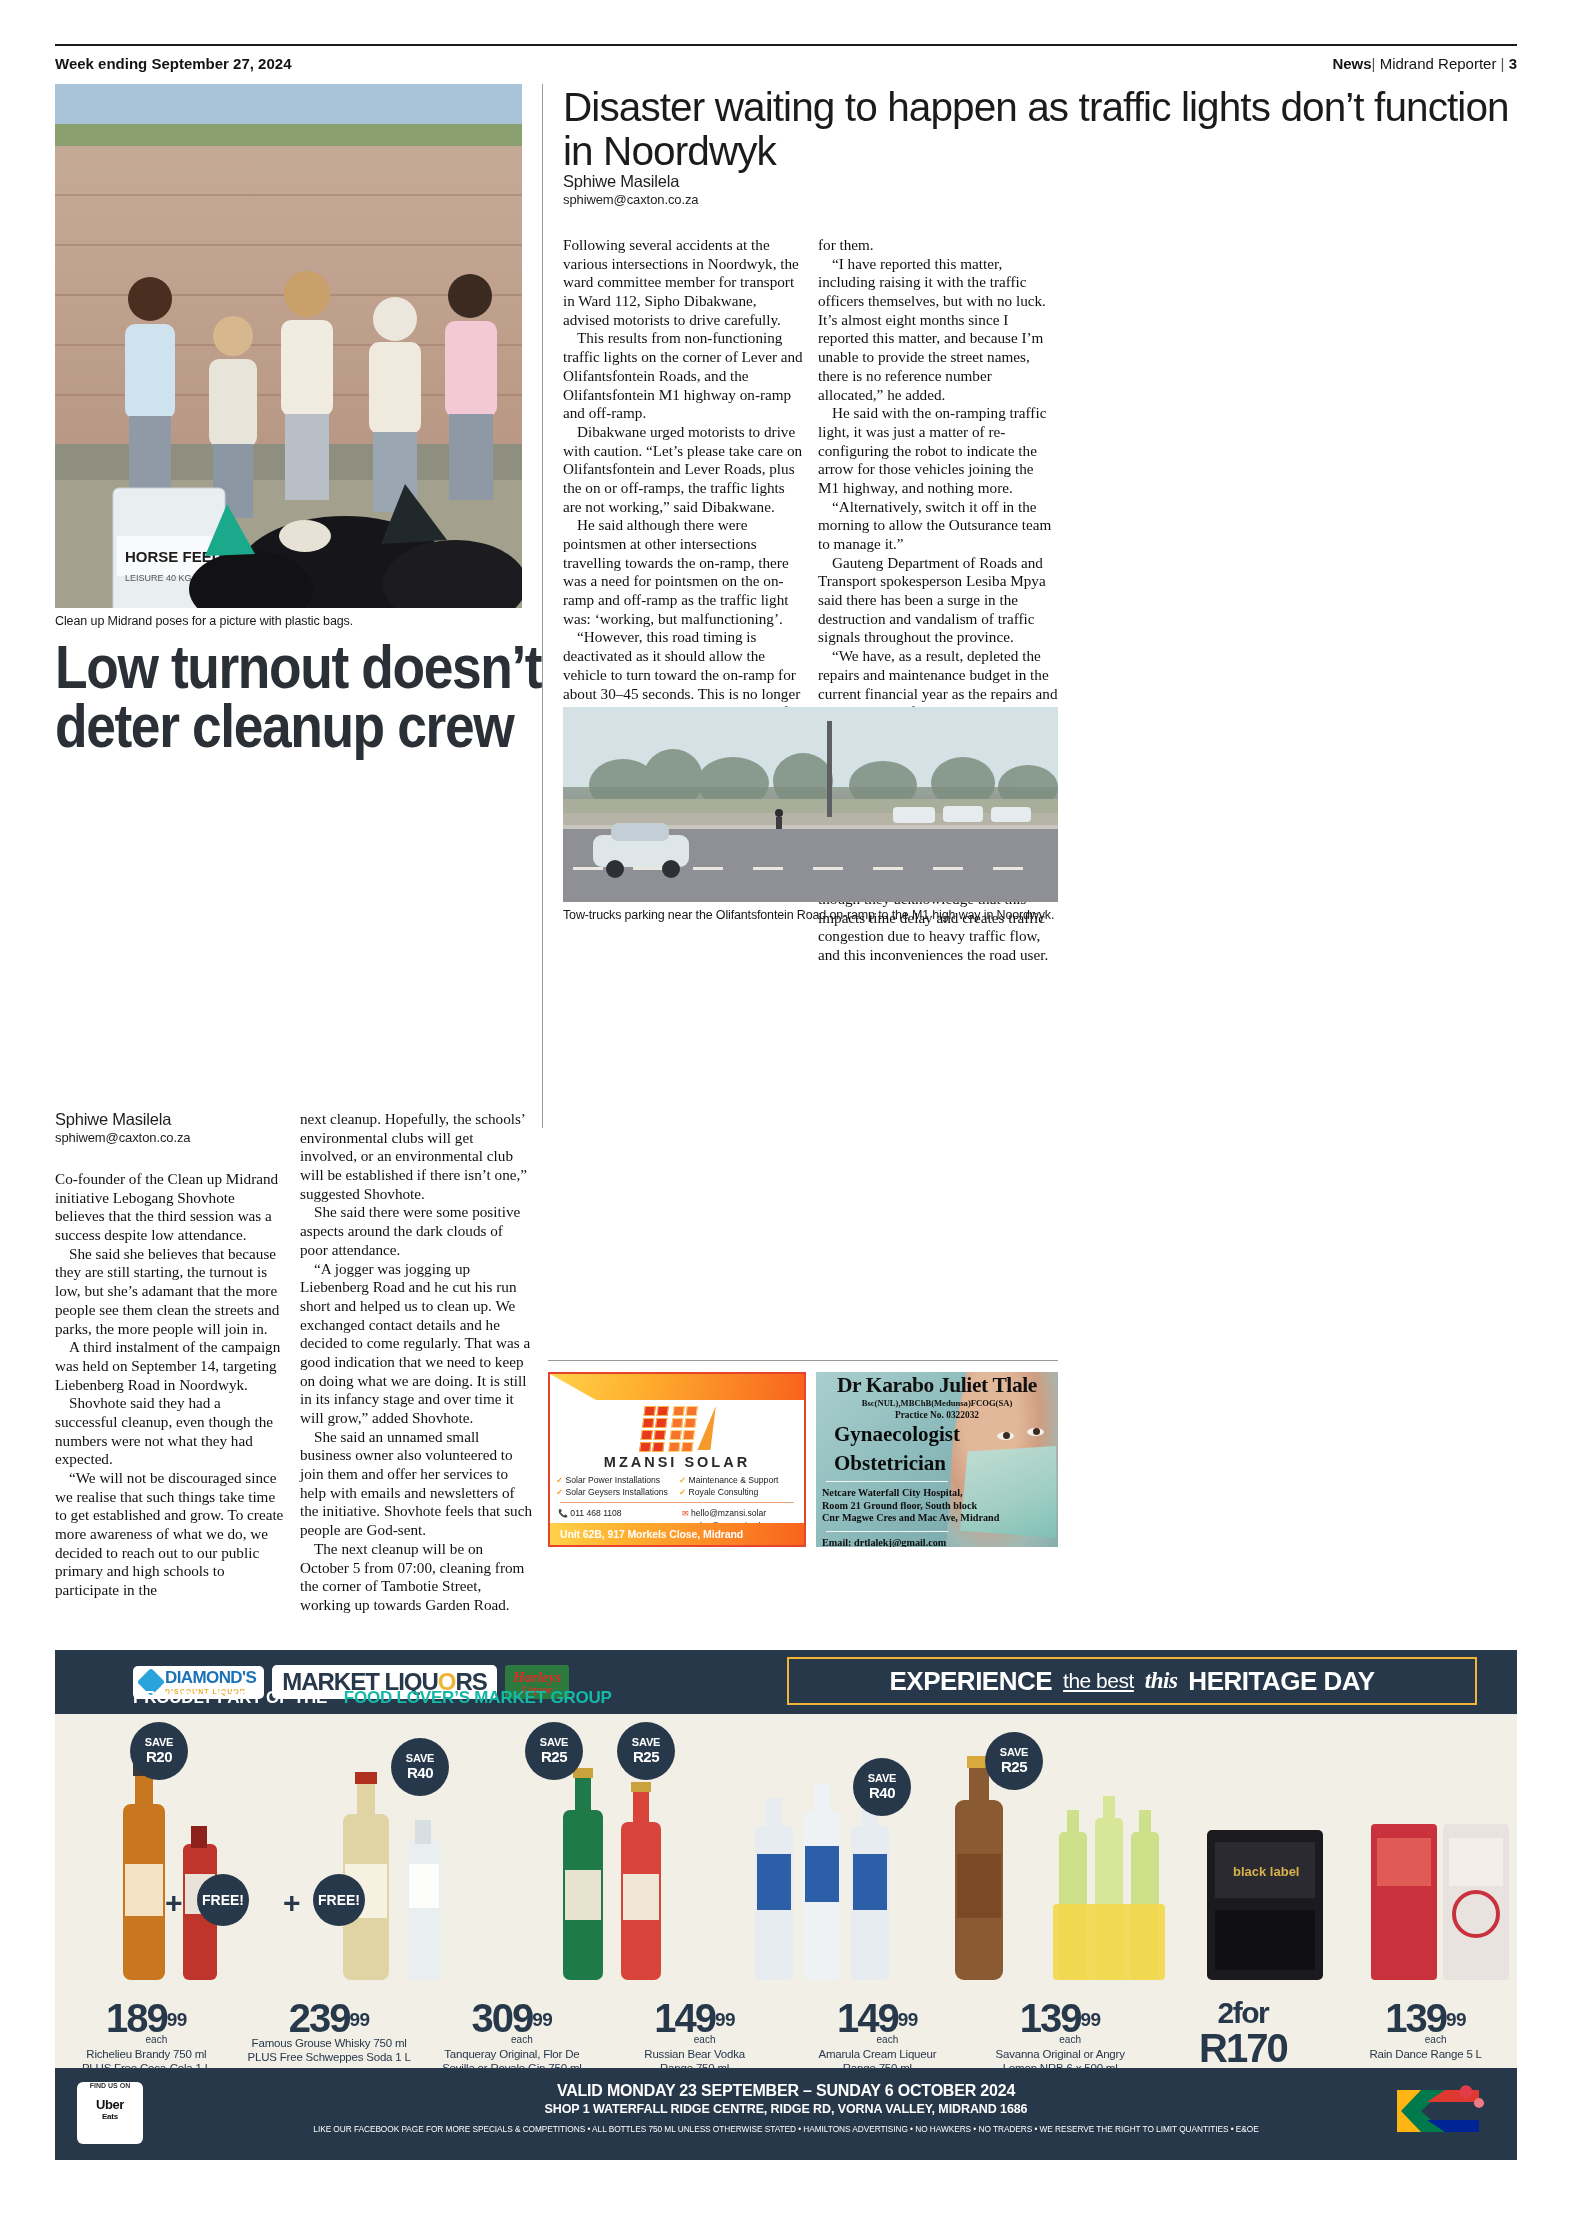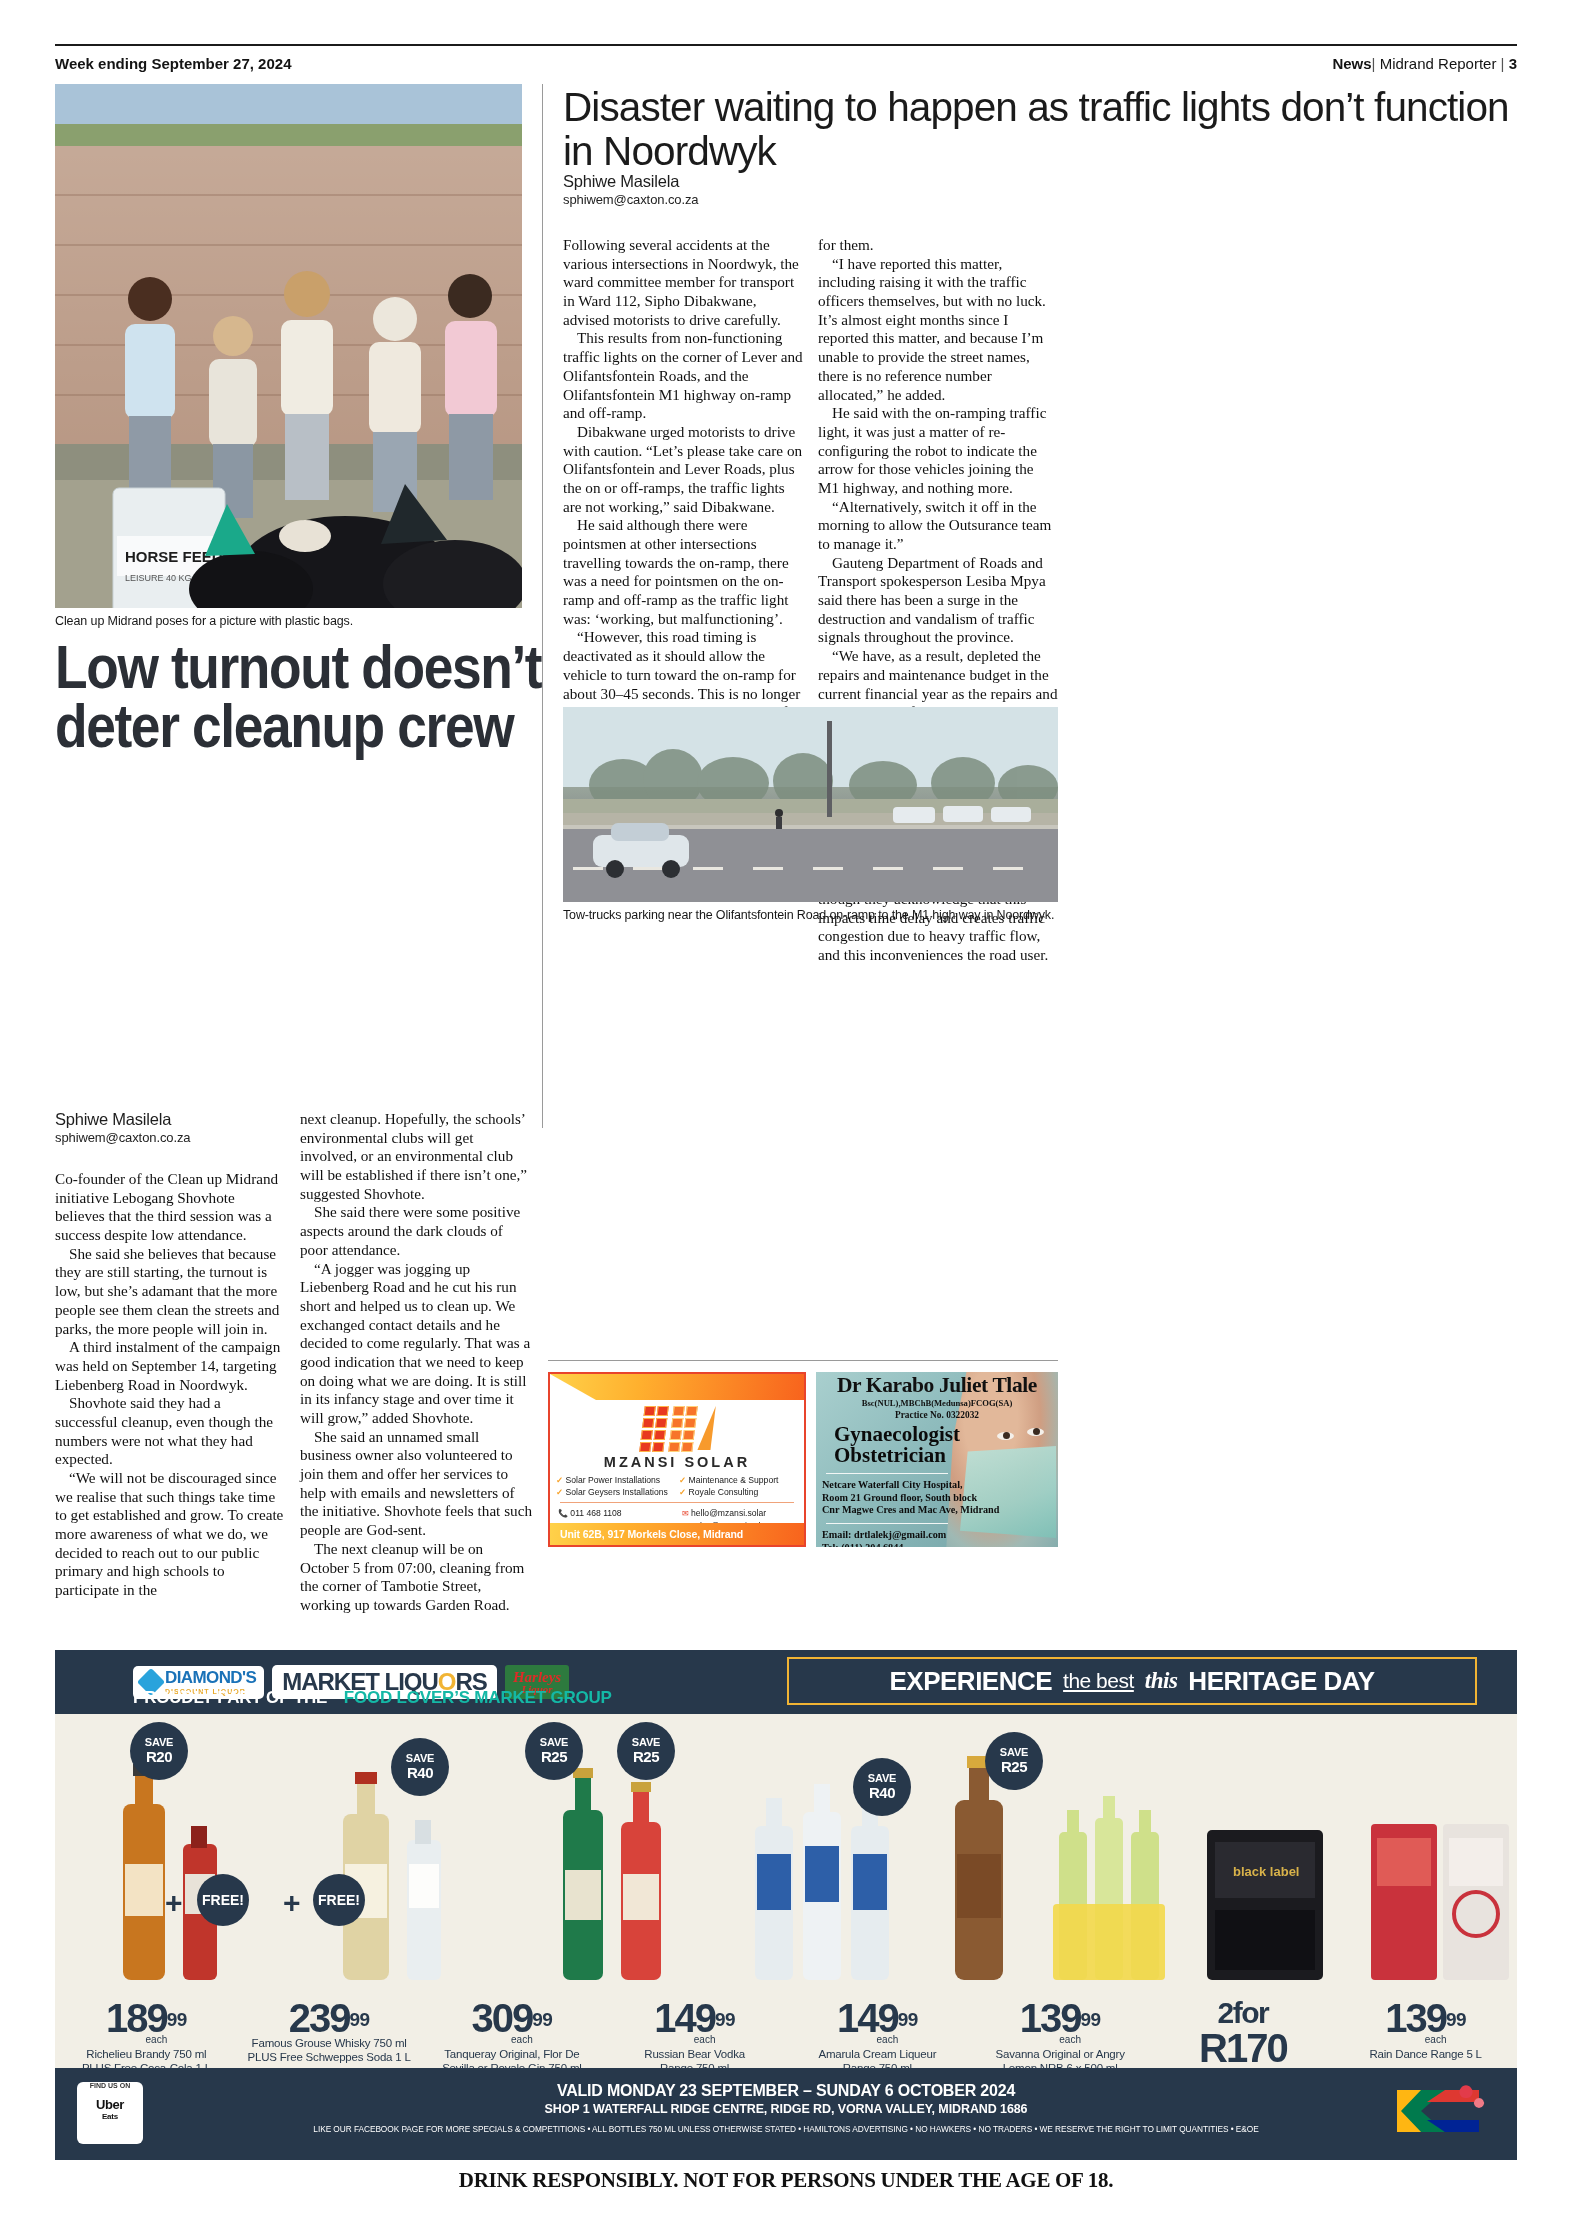--- a/index.html
+++ b/index.html
@@ -487,21 +487,21 @@
     <div class="doc-mask"></div>
     <div class="doc-eye"></div>
     <div class="doc-pupil"></div>
     <div class="doc-eye b"></div>
     <div class="doc-pupil b"></div>
     <div class="doc-txt">
       <div class="doc-name">Dr Karabo Juliet Tlale</div>
       <div class="doc-qual">Bsc(NUL),MBChB(Medunsa)FCOG(SA)</div>
       <div class="doc-prac">Practice No. 0322032</div>
       <div class="doc-spec">Gynaecologist</div>
-      <div class="doc-spec" style="margin-top:0">Obstetrician</div>
+      <div class="doc-spec" style="margin-top:8px">Obstetrician</div>
       <div class="doc-sep"></div>
       <div class="doc-addr">Netcare Waterfall City Hospital,</div>
       <div class="doc-addr">Room 21 Ground floor, South block</div>
       <div class="doc-addr">Cnr Magwe Cres and Mac Ave, Midrand</div>
       <div class="doc-sep"></div>
       <div class="doc-contact">Email: drtlalekj@gmail.com</div>
       <div class="doc-contact">Tel: (011) 304 6844</div>
     </div>
   </div>
 
@@ -701,15 +701,14 @@
           <path d="M10 10 L34 10 L14 31 L34 52 L10 52 Z" fill="#ffb612"></path>
           <path d="M58 10 L92 10 L92 22 L40 22 Z" fill="#de3831"></path>
           <path d="M58 52 L92 52 L92 40 L40 40 Z" fill="#002395"></path>
           <path d="M74 8 a6 6 0 0 1 10 0 a6 6 0 0 1 -5 10 a6 6 0 0 1 -5 -10z" fill="#e23b4a"></path>
           <path d="M88 20 a5 5 0 0 1 8 0 a5 5 0 0 1 -4 8 a5 5 0 0 1 -4 -8z" fill="#f07a86"></path>
         </svg>
       </div>
     </div>
   </div>
 
-  <div class="drink">DRINK RESPONSIBLY. NOT FOR PERSONS UNDER THE AGE OF 18.</div>
 
 </div>
 
 </body></html>

